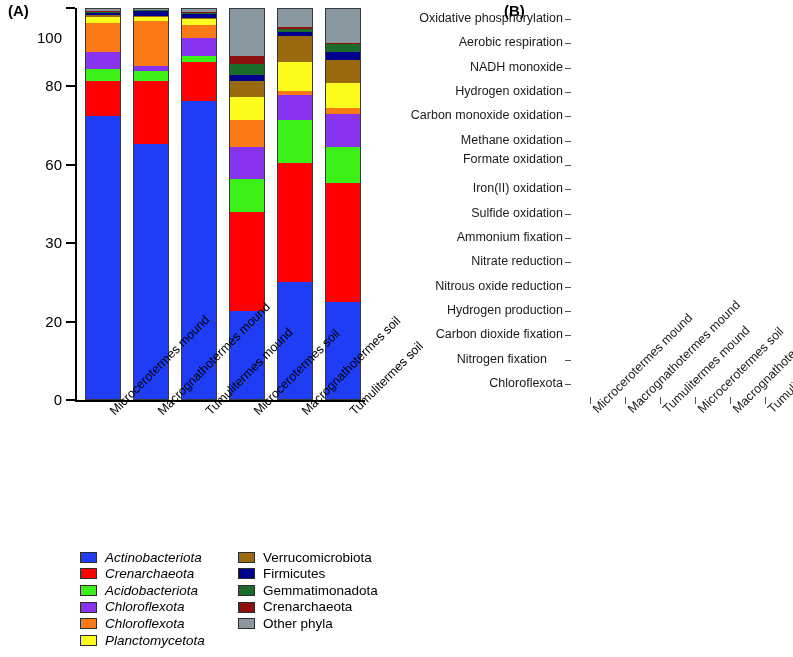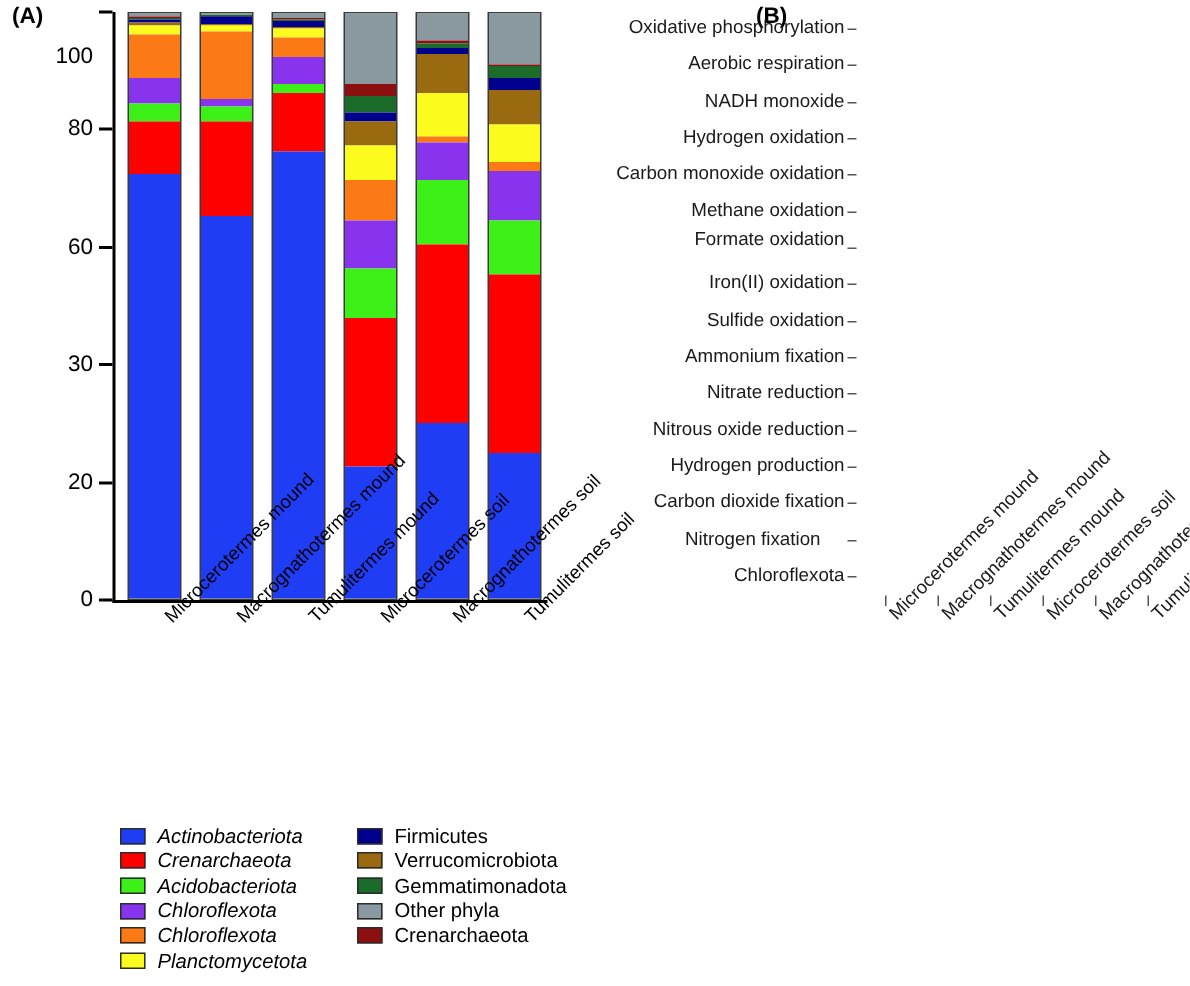--- a/index.html
+++ b/index.html
@@ -207,38 +207,38 @@
             <span class="leg-swatch" style="background: rgb(251, 122, 22);"></span>
             <span class="leg-text">Chloroflexota</span>
           </div>
           <div class="leg-item">
             <span class="leg-swatch" style="background: rgb(251, 251, 30);"></span>
             <span class="leg-text">Planctomycetota</span>
           </div>
         </div>
       <div class="leg-col" id="leg-right" style="left:158px;">
           <div class="leg-item">
+            <span class="leg-swatch" style="background: rgb(154, 106, 16);"></span>
+            <span class="leg-text">Verrucomicrobiota</span>
+          </div>
+          <div class="leg-item">
             <span class="leg-swatch" style="background: rgb(0, 0, 143);"></span>
             <span class="leg-text">Firmicutes</span>
           </div>
           <div class="leg-item">
-            <span class="leg-swatch" style="background: rgb(154, 106, 16);"></span>
-            <span class="leg-text">Verrucomicrobiota</span>
-          </div>
-          <div class="leg-item">
             <span class="leg-swatch" style="background: rgb(27, 107, 42);"></span>
             <span class="leg-text">Gemmatimonadota</span>
           </div>
           <div class="leg-item">
+            <span class="leg-swatch" style="background: rgb(140, 16, 16);"></span>
+            <span class="leg-text">Crenarchaeota</span>
+          </div>
+          <div class="leg-item">
             <span class="leg-swatch" style="background: rgb(138, 152, 160);"></span>
             <span class="leg-text">Other phyla</span>
-          </div>
-          <div class="leg-item">
-            <span class="leg-swatch" style="background: rgb(140, 16, 16);"></span>
-            <span class="leg-text">Crenarchaeota</span>
           </div>
         </div>
     </div>
   </div>
 
   <div id="panelB">
 
     <div class="panel-letter" style="left:104px;top:2px;">(B)</div>
 
     <div id="hm-rowlabels">

